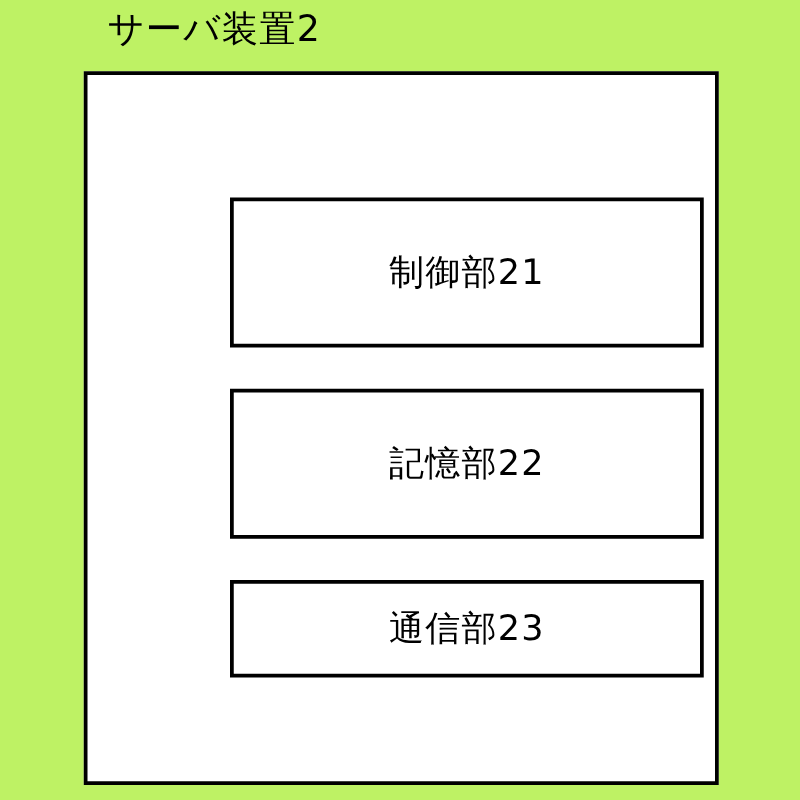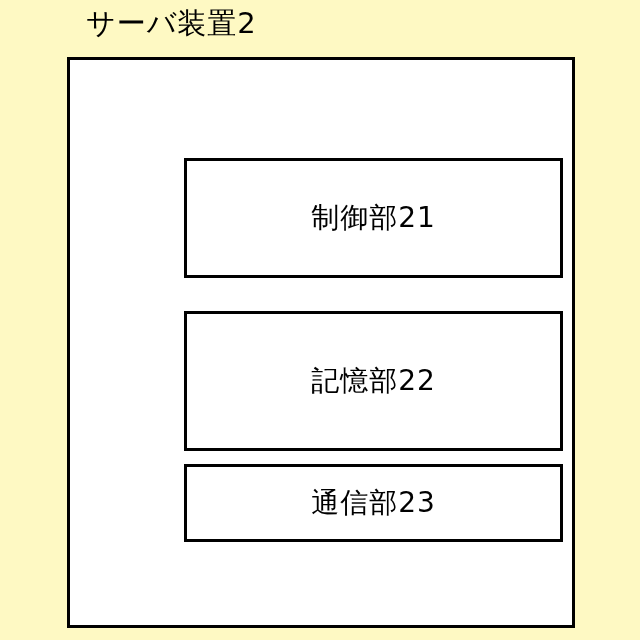--- a/index.html
+++ b/index.html
@@ -5,21 +5,21 @@
   html, body {
     margin: 0;
     padding: 0;
     background: #ffffff;
     font-family: "DejaVu Sans", "Liberation Sans", sans-serif;
   }
   .canvas {
     position: relative;
     width: 640px;
     height: 640px;
-    background: #fef9c3;
+    background: #bef264;
     overflow: hidden;
   }
   .diagram-title {
     position: absolute;
     left: 86px;
     top: 6px;
     font-size: 29px;
     line-height: 1.2;
     color: #000000;
     letter-spacing: 1px;
@@ -46,21 +46,21 @@
     align-items: center;
     justify-content: center;
   }
   .inner-box .block-label {
     font-size: 28px;
     color: #000000;
     letter-spacing: 1px;
     white-space: nowrap;
   }
   .box-1 { top: 98px;  height: 120px; }
-  .box-2 { top: 251px; height: 140px; }
+  .box-2 { top: 251px; height: 120px; }
   .box-3 { top: 404px; height: 78px; }
 </style>
 </head>
 <body>
 
 <div class="canvas">
 
   <div class="diagram-title">サーバ装置2</div>
 
   <div class="outer-box">

